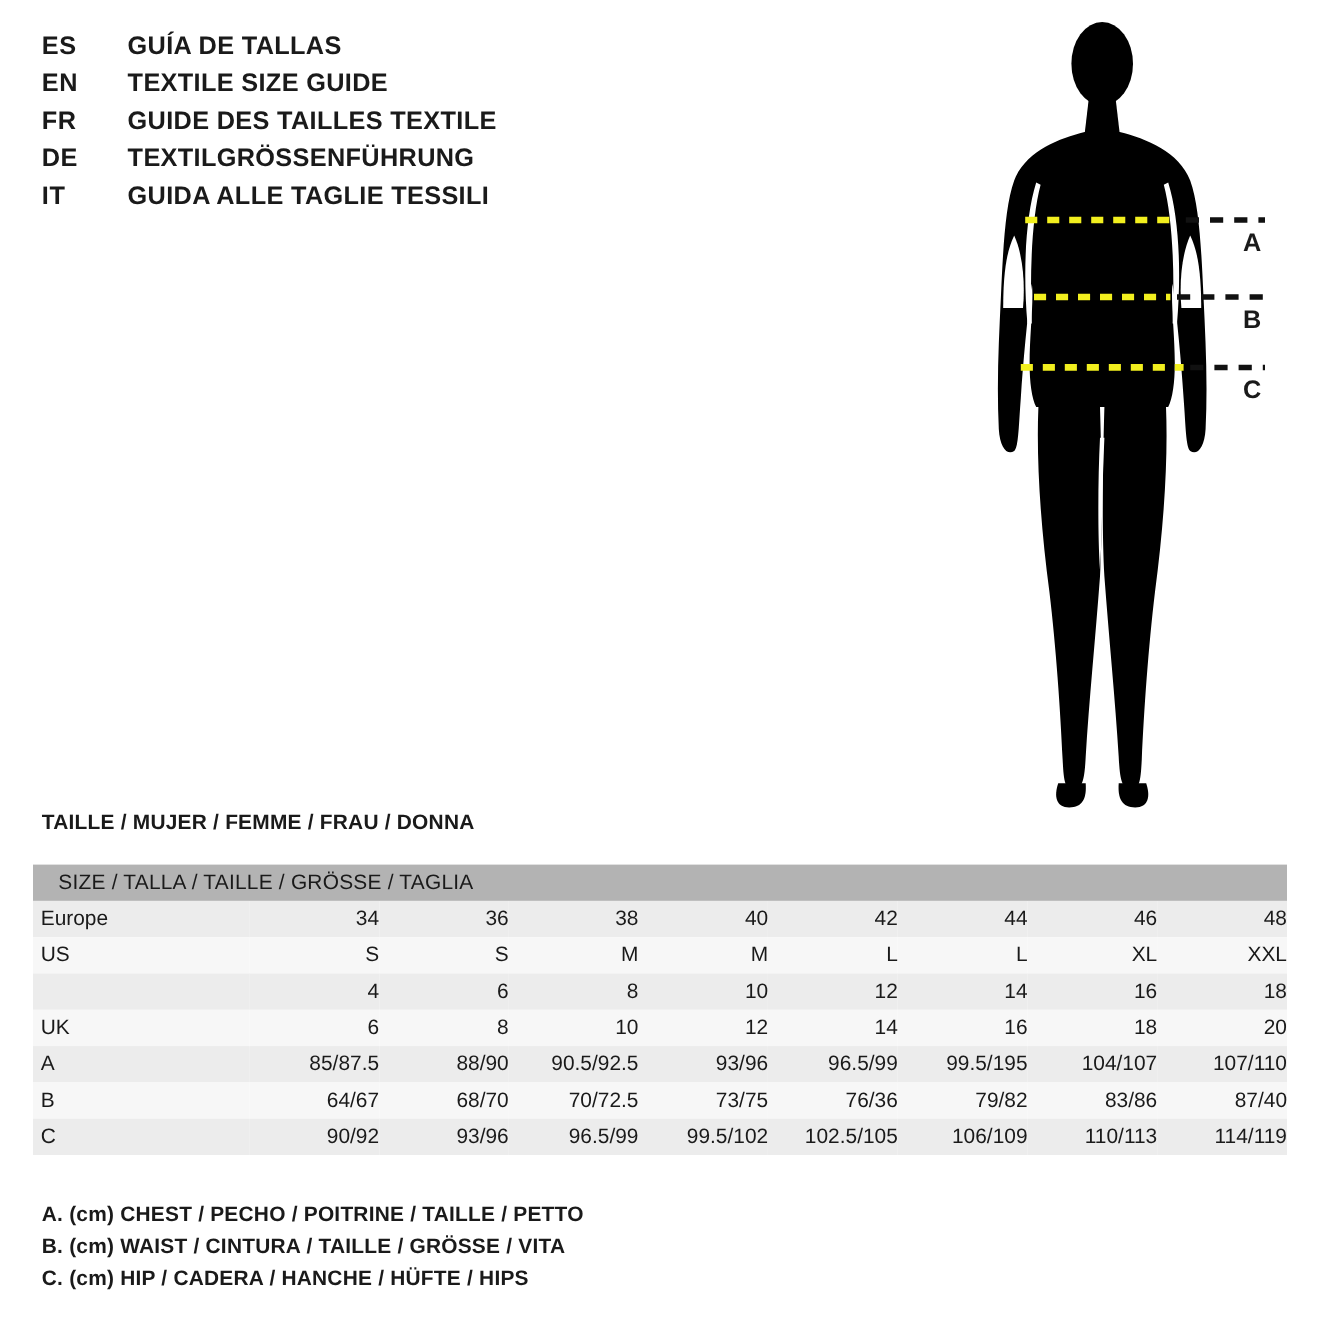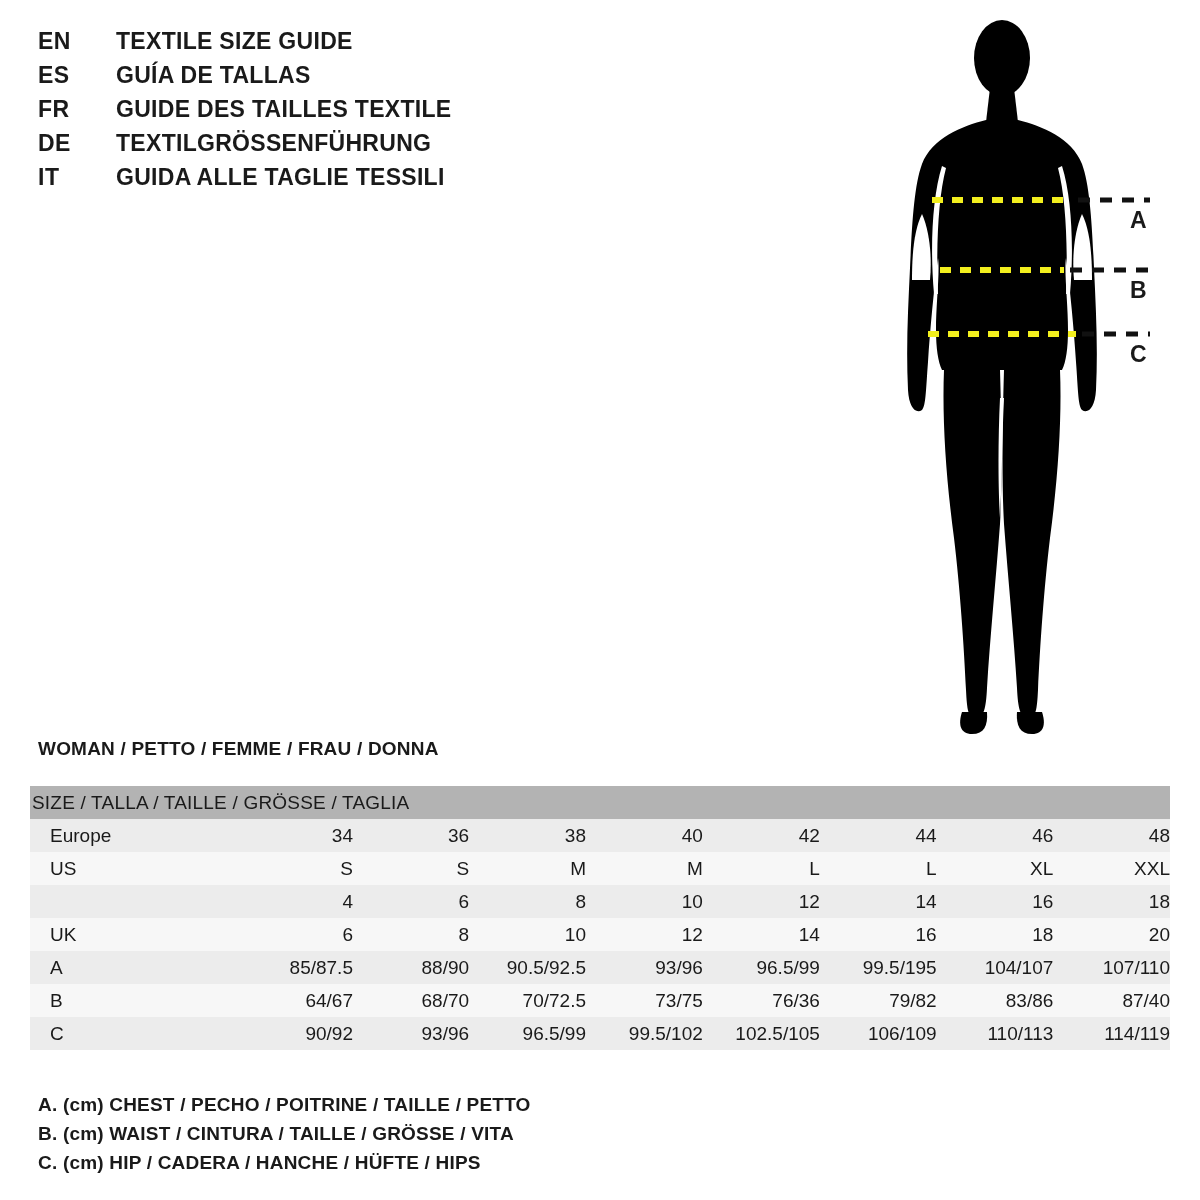--- a/index.html
+++ b/index.html
@@ -77,31 +77,31 @@
     font-size: 19px;
   }
   #size-table th, #size-table td {
     padding: 0;
     height: 33px;
     font-weight: normal;
     vertical-align: middle;
   }
   #size-table thead th {
     text-align: left;
-    padding-left: 2px;
+    padding-left: 23px;
     background: #b3b3b3;
     font-size: 19px;
     font-weight: normal;
     letter-spacing: 0.2px;
   }
   #size-table tbody tr.odd  { background: #ececec; }
   #size-table tbody tr.even { background: #f7f7f7; }
   #size-table td.rowhead {
     text-align: left;
-    padding-left: 20px;
+    padding-left: 7px;
     width: 190px;
   }
   #size-table td.val {
     text-align: right;
     width: 118px;
   }
 
   #footnotes {
     position: absolute;
     left: 38px;
@@ -114,26 +114,26 @@
     line-height: 29px;
     letter-spacing: 0.2px;
     white-space: nowrap;
   }
 </style>
 </head>
 <body>
 
 <div id="lang-block">
   <div class="lang-row">
+    <span class="lang-code">ES</span>
+    <span class="lang-title">GUÍA DE TALLAS</span>
+  </div>
+  <div class="lang-row">
     <span class="lang-code">EN</span>
     <span class="lang-title">TEXTILE SIZE GUIDE</span>
-  </div>
-  <div class="lang-row">
-    <span class="lang-code">ES</span>
-    <span class="lang-title">GUÍA DE TALLAS</span>
   </div>
   <div class="lang-row">
     <span class="lang-code">FR</span>
     <span class="lang-title">GUIDE DES TAILLES TEXTILE</span>
   </div>
   <div class="lang-row">
     <span class="lang-code">DE</span>
     <span class="lang-title">TEXTILGRÖSSENFÜHRUNG</span>
   </div>
   <div class="lang-row">
@@ -203,21 +203,21 @@
 
     <line x1="78" y1="316" x2="226" y2="316" stroke="#f2ef1e" stroke-width="6" stroke-dasharray="11 9"></line>
     <line x1="232" y1="316" x2="300" y2="316" stroke="#111111" stroke-width="5" stroke-dasharray="12 10"></line>
   </svg>
 
   <span class="measure-label" style="left:280px; top:189px;">A</span>
   <span class="measure-label" style="left:280px; top:259px;">B</span>
   <span class="measure-label" style="left:280px; top:323px;">C</span>
 </div>
 
-<div id="section-title">WOMAN / PETTO / FEMME / FRAU / DONNA</div>
+<div id="section-title">TAILLE / MUJER / FEMME / FRAU / DONNA</div>
 
 <table id="size-table">
   <thead>
     <tr>
       <th colspan="9">SIZE / TALLA / TAILLE / GRÖSSE / TAGLIA</th>
     </tr>
   </thead>
   <tbody>
     <tr class="odd">
       <td class="rowhead">Europe</td>

